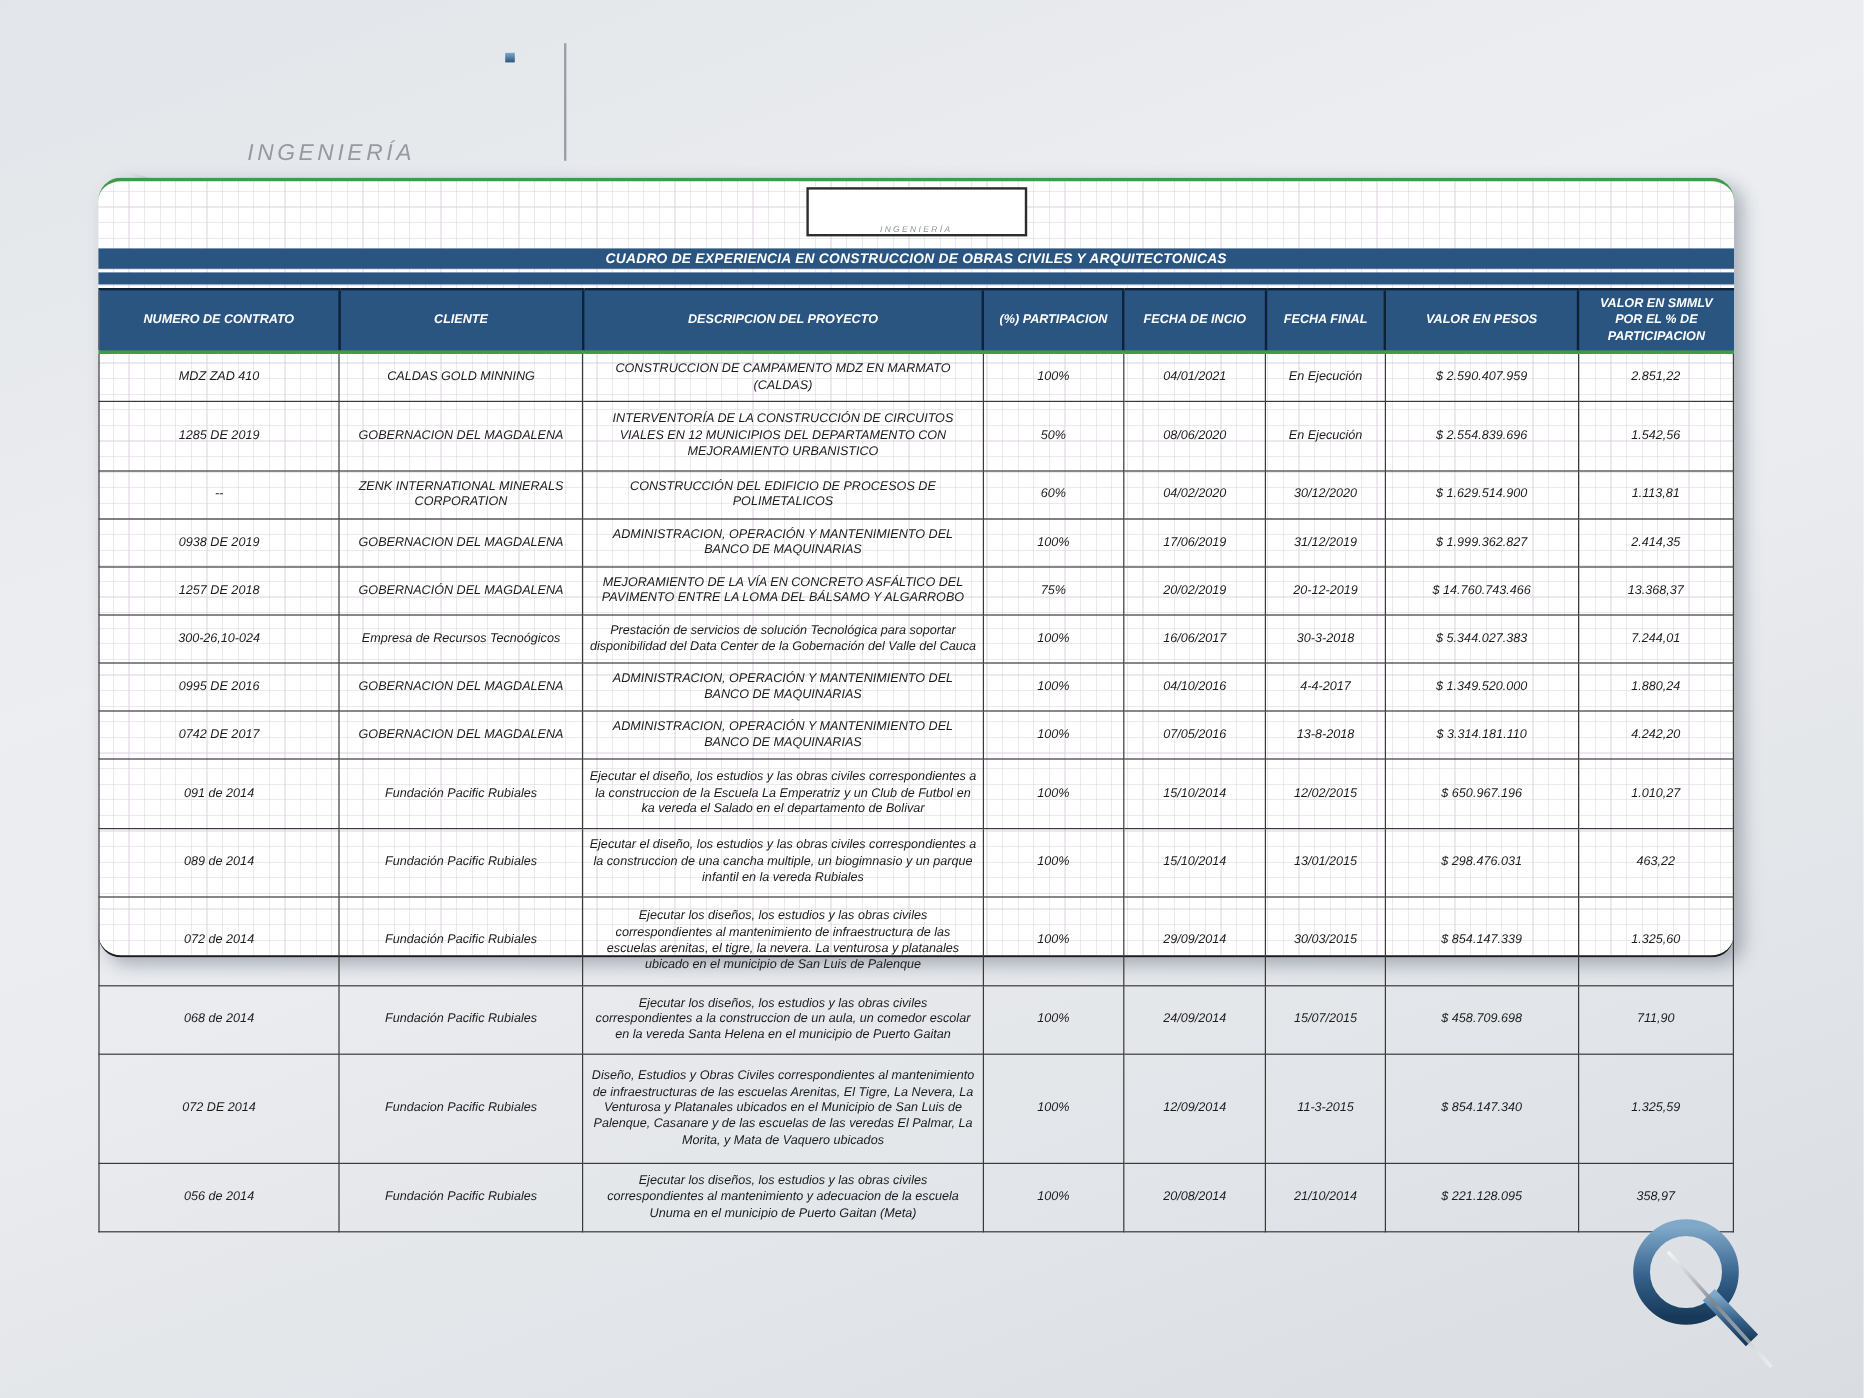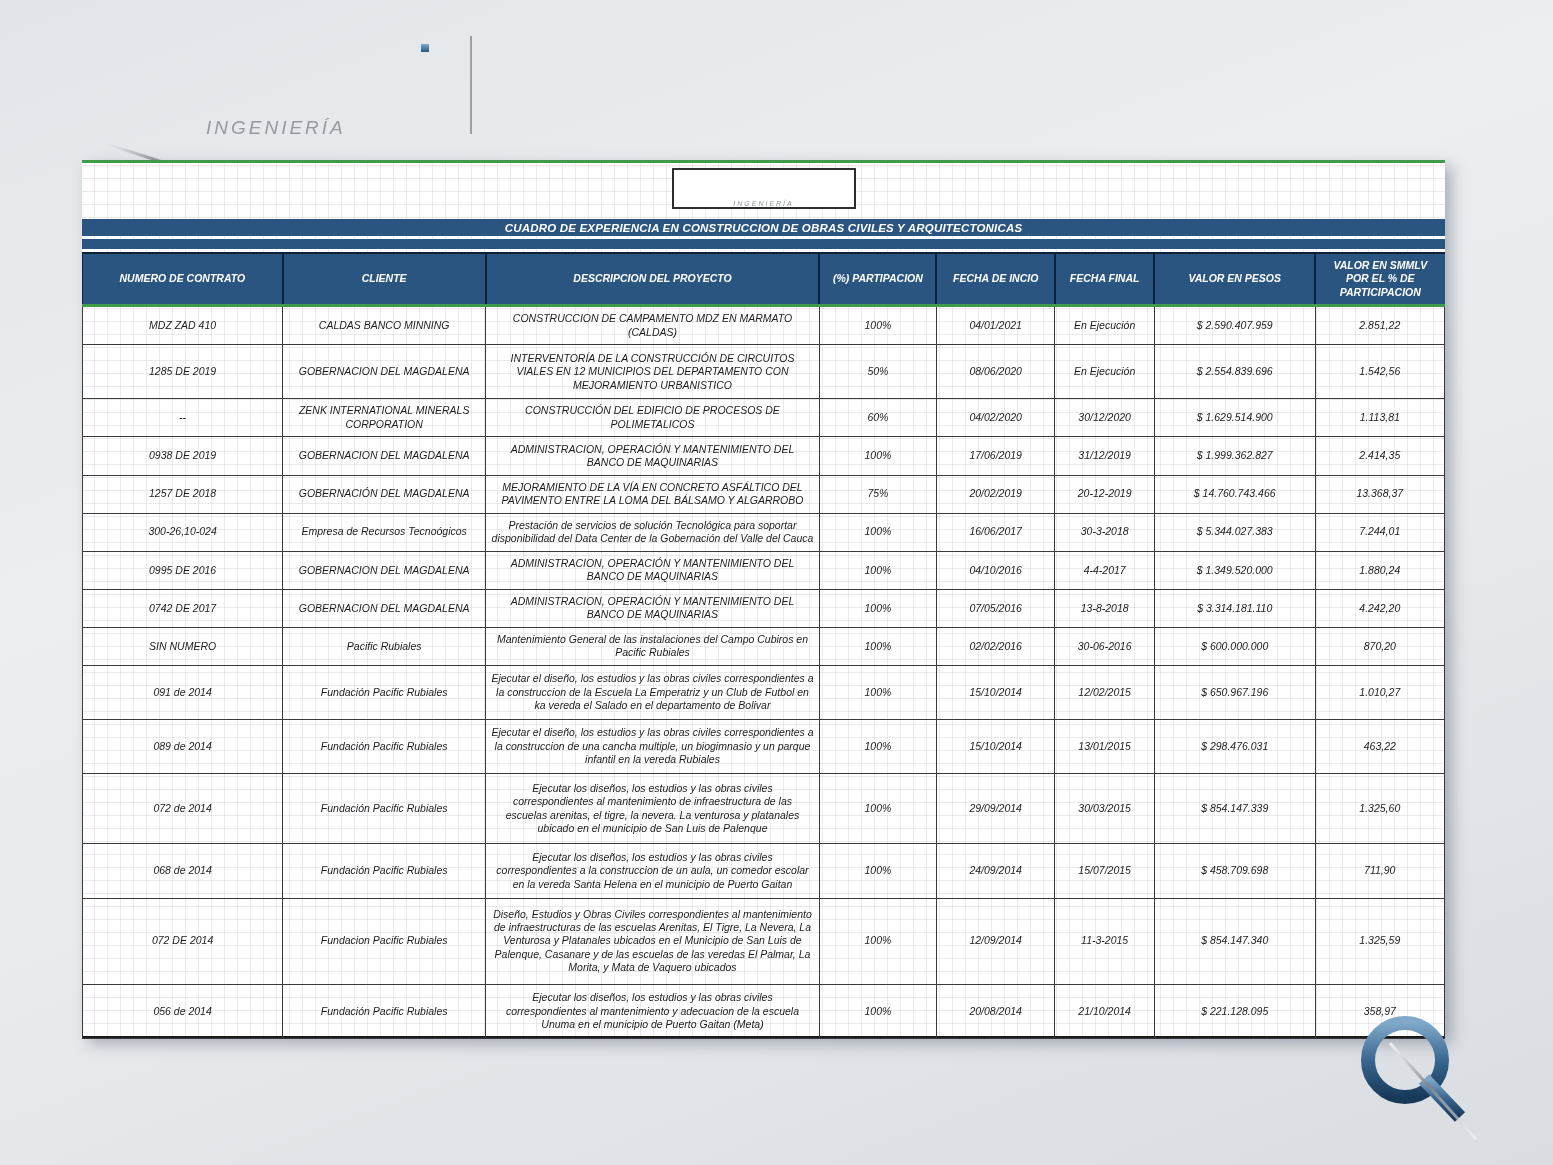--- a/index.html
+++ b/index.html
@@ -26,29 +26,30 @@
   }
   .logo-sub{
     margin-top:2px;margin-left:108px;
     font-size:19px;color:#969aa0;letter-spacing:3px;font-weight:500;
   }
   .logo-swoosh{position:absolute;left:-14px;top:44px;pointer-events:none;}
   .top-divider{position:absolute;left:470px;top:36px;width:2px;height:98px;background:#9aa0a6;}
 
   
   .page{
-    position:absolute;left:82px;top:160px;width:1363px;height:878px;
+    position:absolute;left:82px;top:148px;width:1363px;height:650px;
     background:
       repeating-linear-gradient(0deg, transparent 0 12px, rgba(214,205,218,.45) 12px 13px),
       repeating-linear-gradient(90deg, transparent 0 12px, rgba(214,205,218,.45) 12px 13px),
       #ffffff;
     border-top:3px solid #3f9b47;
     border-bottom:2px solid #1b1b1b;
     box-shadow:7px 6px 14px rgba(55,65,85,.35);
     box-sizing:border-box;
+    border-radius:19px;
   }
   .logo-box{
     position:absolute;left:50%;top:5px;transform:translateX(-50%);
     width:184px;height:41px;border:2px solid #2d2d2d;background:#fff;
     text-align:center;box-sizing:border-box;padding-top:3px;
   }
   .logo-box .brand-text{font-size:23px;letter-spacing:0.5px;}
   .logo-box .brand-q{font-size:27px;vertical-align:-2px;}
   .logo-box .mini-sub{font-size:7px;color:#8f949a;letter-spacing:2px;margin-top:0px;}
 
@@ -141,21 +142,21 @@
           <th>(%) PARTIPACION</th>
           <th>FECHA DE INCIO</th>
           <th>FECHA FINAL</th>
           <th>VALOR EN PESOS</th>
           <th>VALOR EN SMMLV POR EL % DE PARTICIPACION</th>
         </tr>
       </thead>
       <tbody>
           <tr>
             <td class="c-num">MDZ ZAD 410</td>
-            <td class="c-client">CALDAS BANCO MINNING</td>
+            <td class="c-client">CALDAS GOLD MINNING</td>
             <td class="c-desc">CONSTRUCCION DE CAMPAMENTO MDZ EN MARMATO (CALDAS)</td>
             <td class="c-pct">100%</td>
             <td class="c-date">04/01/2021</td>
             <td class="c-date">En Ejecución</td>
             <td class="c-money">$ 2.590.407.959</td>
             <td class="c-money">2.851,22</td>
           </tr>
           <tr>
             <td class="c-num">1285 DE 2019</td>
             <td class="c-client">GOBERNACION DEL MAGDALENA</td>
@@ -218,30 +219,20 @@
           </tr>
           <tr>
             <td class="c-num">0742 DE 2017</td>
             <td class="c-client">GOBERNACION DEL MAGDALENA</td>
             <td class="c-desc">ADMINISTRACION, OPERACIÓN Y MANTENIMIENTO DEL BANCO DE MAQUINARIAS</td>
             <td class="c-pct">100%</td>
             <td class="c-date">07/05/2016</td>
             <td class="c-date">13-8-2018</td>
             <td class="c-money">$ 3.314.181.110</td>
             <td class="c-money">4.242,20</td>
-          </tr>
-          <tr>
-            <td class="c-num">SIN NUMERO</td>
-            <td class="c-client">Pacific Rubiales</td>
-            <td class="c-desc">Mantenimiento General de las instalaciones del Campo Cubiros en Pacific Rubiales</td>
-            <td class="c-pct">100%</td>
-            <td class="c-date">02/02/2016</td>
-            <td class="c-date">30-06-2016</td>
-            <td class="c-money">$ 600.000.000</td>
-            <td class="c-money">870,20</td>
           </tr>
           <tr>
             <td class="c-num">091 de 2014</td>
             <td class="c-client">Fundación Pacific Rubiales</td>
             <td class="c-desc">Ejecutar el diseño, los estudios y las obras civiles correspondientes a la construccion de la Escuela La Emperatriz y un Club de Futbol en ka vereda el Salado en el departamento de Bolivar</td>
             <td class="c-pct">100%</td>
             <td class="c-date">15/10/2014</td>
             <td class="c-date">12/02/2015</td>
             <td class="c-money">$ 650.967.196</td>
             <td class="c-money">1.010,27</td>

